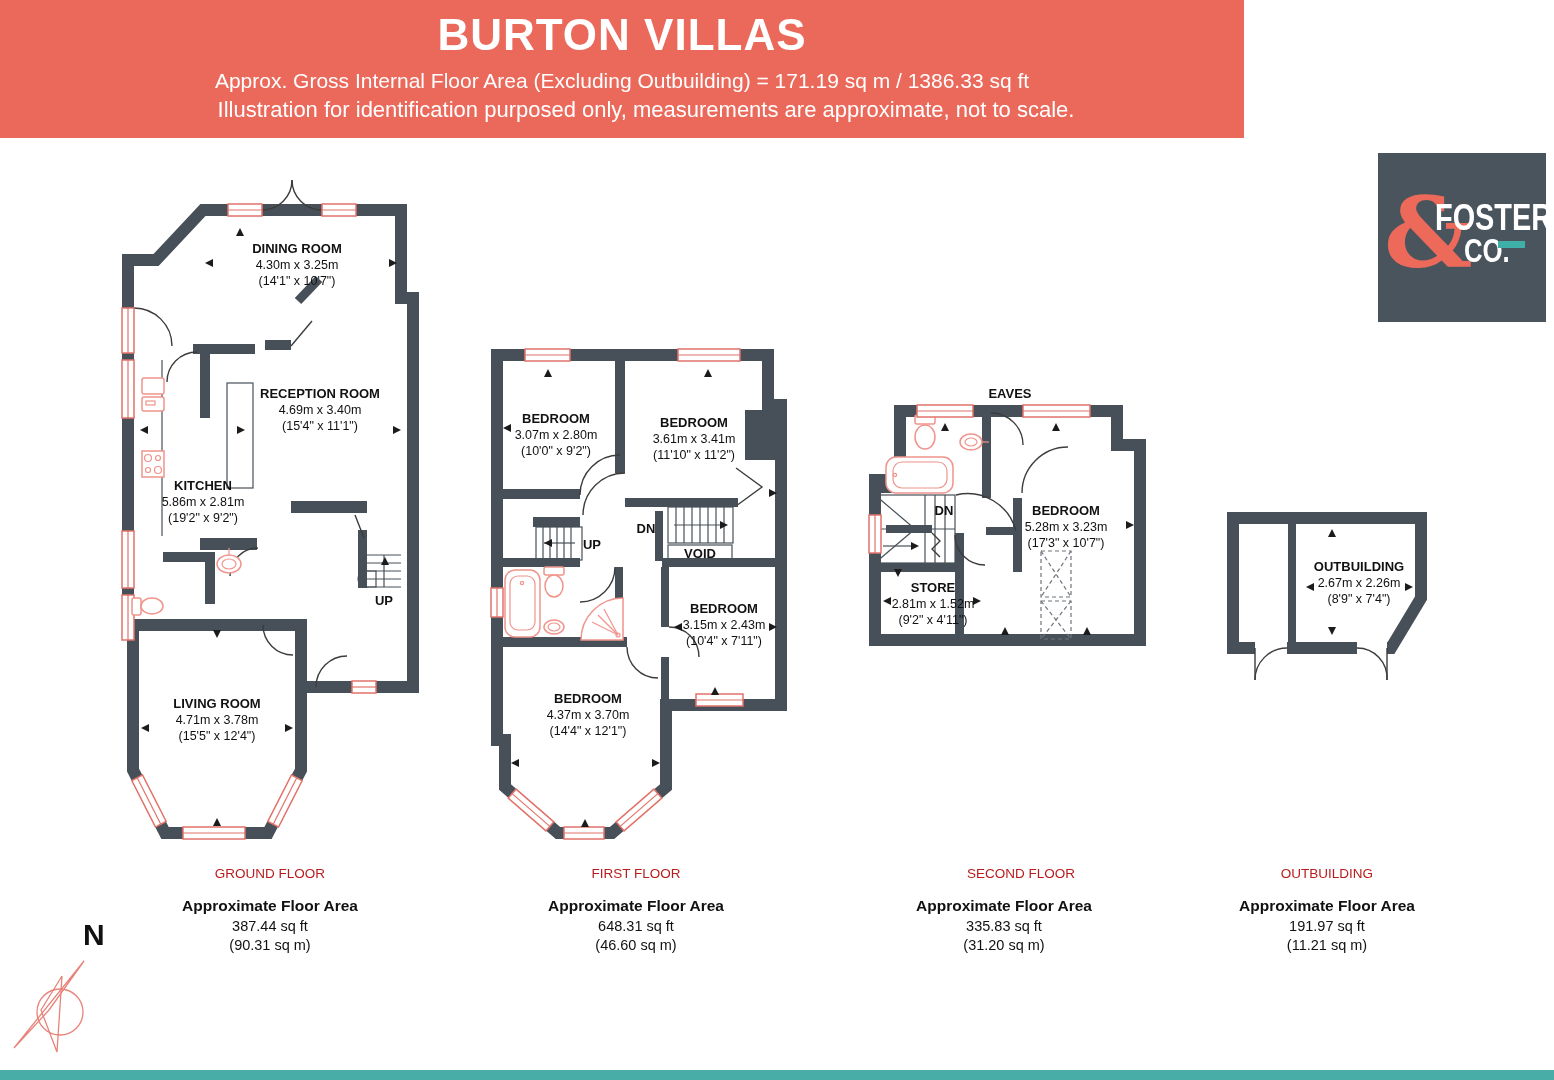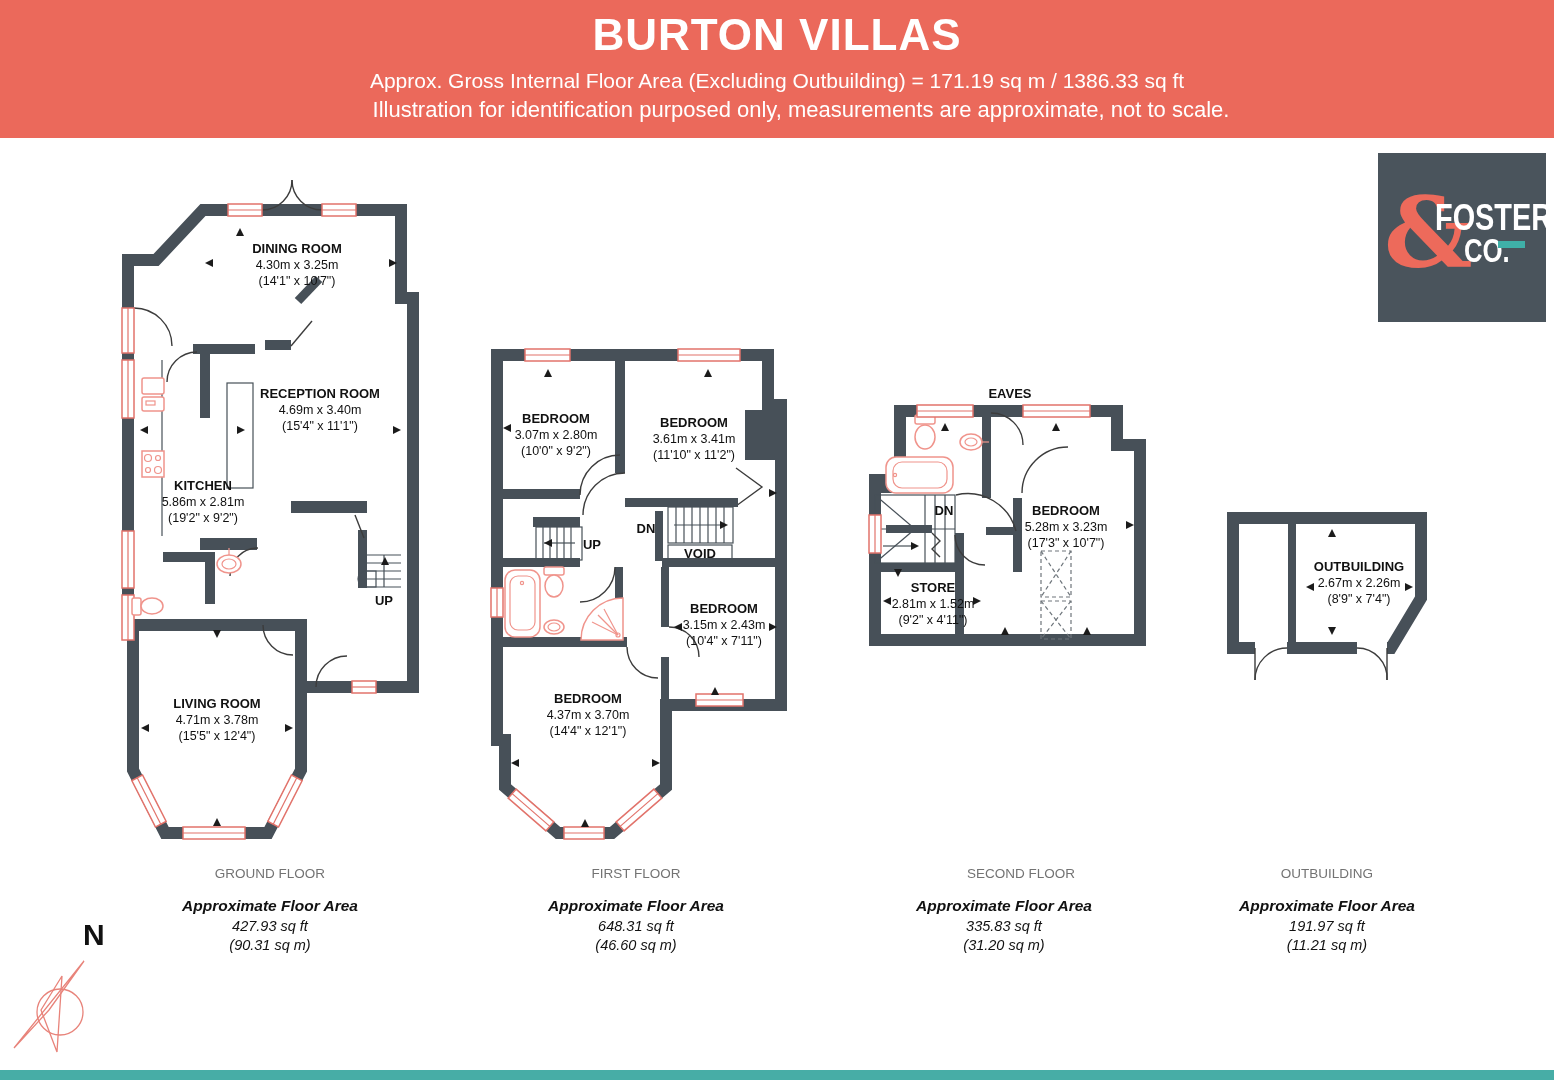--- a/index.html
+++ b/index.html
@@ -1,19 +1,19 @@
 <!DOCTYPE html>
 <html><head>
 <meta charset="utf-8">
 <style>
   html,body{margin:0;padding:0;background:#fff;}
   #page{position:relative;width:1554px;height:1080px;background:#ffffff;overflow:hidden;
         font-family:"Liberation Sans", sans-serif;}
   
-  #hdr{position:absolute;left:0;top:0;width:1554px;height:138px;background:#EB695B;color:#fff;text-align:center;}
+  #hdr{position:absolute;left:0;top:0;width:1244px;height:138px;background:#EB695B;color:#fff;text-align:center;}
   #hdr .t{font-size:44px;font-weight:bold;letter-spacing:1px;margin-top:10px;}
   #hdr .s{font-size:21px;margin-top:9px;}
   #hdr .d{font-size:22px;margin-top:4px;padding-left:48px;}
   
   #logo{position:absolute;left:1378px;top:153px;width:168px;height:169px;background:#4A545C;}
   #logo .amp{position:absolute;left:6px;top:22px;font-family:"DejaVu Serif", serif;font-size:98px;font-weight:bold;color:#ED6A5B;}
   #logo .l1{position:absolute;left:57px;top:44px;color:#fff;font-weight:bold;font-size:37px;letter-spacing:0px;transform:scaleX(.78);transform-origin:left top;white-space:nowrap;}
   #logo .l2{position:absolute;left:86px;top:79px;color:#fff;font-weight:bold;font-size:33px;transform:scaleX(.78);transform-origin:left top;}
   #logo .bar{position:absolute;left:120px;top:88px;width:27px;height:7px;background:#3FB0A8;}
   
@@ -25,22 +25,22 @@
   .win{fill:#ffffff;stroke:#E2736B;stroke-width:1.5;}
   .winl{stroke:#E2736B;stroke-width:1.2;}
   .fix{fill:#ffffff;stroke:#F0948C;stroke-width:1.5;}
   .fixl{fill:none;stroke:#F0948C;stroke-width:1.2;}
   .dash{fill:none;stroke:#6e757b;stroke-width:1.2;stroke-dasharray:4 3;}
   .arrow{fill:#1b1b1b;}
   .rname{font-size:13px;font-weight:bold;fill:#111;text-anchor:middle;}
   .rdim{font-size:12.5px;fill:#111;text-anchor:middle;}
   .ann{font-size:13px;font-weight:bold;fill:#111;text-anchor:middle;}
   
-  .flabel{position:absolute;width:300px;text-align:center;font-size:13.5px;color:#737373;top:866px;}
-  .fareas{position:absolute;width:300px;text-align:center;top:897px;color:#111;font-style:italic;}
+  .flabel{position:absolute;width:300px;text-align:center;font-size:13.5px;color:#b91c1c;top:866px;}
+  .fareas{position:absolute;width:300px;text-align:center;top:897px;color:#111;}
   .fareas .at{font-size:15.5px;font-weight:bold;}
   .fareas .av{font-size:14.5px;margin-top:3px;}
   
   #north{position:absolute;left:83px;top:918px;font-size:30px;font-weight:bold;color:#111;}
   
   #tealbar{position:absolute;left:0;bottom:0;width:1554px;height:10px;background:#47ADA6;}
 </style>
 </head>
 <body>
 
@@ -448,21 +448,21 @@
     </g>
   </svg>
 
   <div class="flabel" style="left:120px">GROUND FLOOR</div>
   <div class="flabel" style="left:486px">FIRST FLOOR</div>
   <div class="flabel" style="left:871px">SECOND FLOOR</div>
   <div class="flabel" style="left:1177px">OUTBUILDING</div>
 
   <div class="fareas" style="left:120px">
     <div class="at">Approximate Floor Area</div>
-    <div class="av">427.93 sq ft</div>
+    <div class="av">387.44 sq ft</div>
     <div class="av">(90.31 sq m)</div>
   </div>
   <div class="fareas" style="left:486px">
     <div class="at">Approximate Floor Area</div>
     <div class="av">648.31 sq ft</div>
     <div class="av">(46.60 sq m)</div>
   </div>
   <div class="fareas" style="left:854px">
     <div class="at">Approximate Floor Area</div>
     <div class="av">335.83 sq ft</div>

